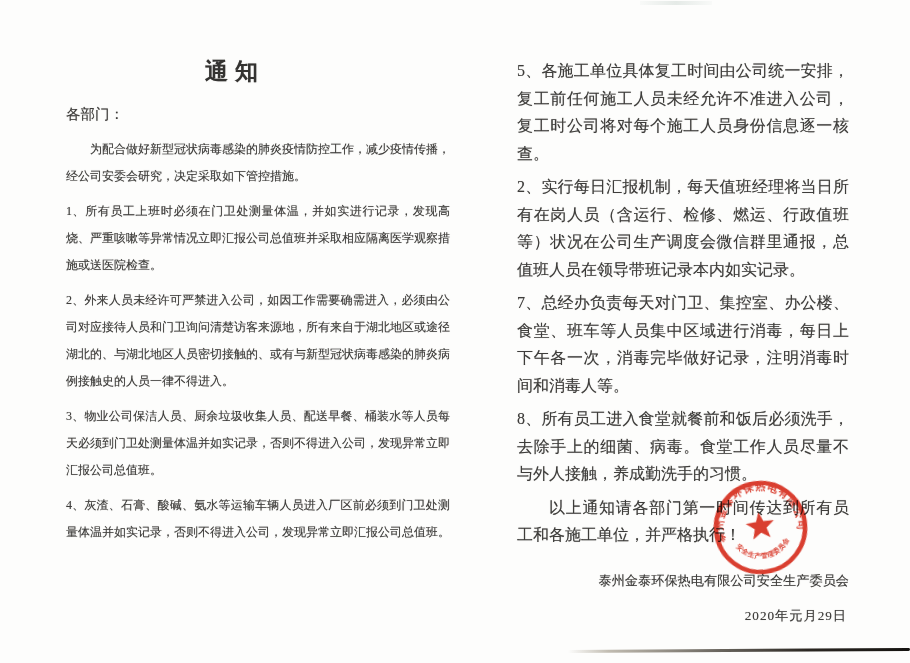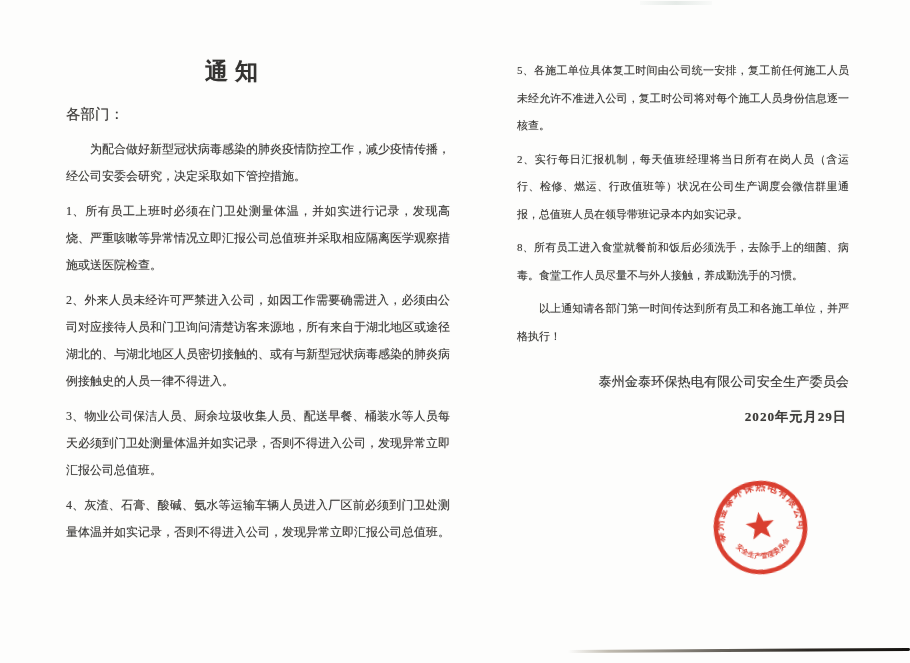--- a/index.html
+++ b/index.html
@@ -15,25 +15,25 @@
   .doc-title{
     margin:6px 46px 14px 0;text-align:center;
     font-size:23px;font-weight:bold;letter-spacing:7px;color:#343331;
   }
   .salutation{margin:0 0 0 0;font-size:14.5px;line-height:27px;}
   .para{
     margin:8px 0;font-size:12px;line-height:27px;
     text-align:justify;
   }
   .indent{text-indent:2em;}
-  .right-page .para{font-size:11px;line-height:27.5px;margin:4px 0 6px 0;}
+  .right-page .para{font-size:16px;line-height:27.5px;margin:4px 0 6px 0;}
   .right-page .para:first-child{margin-top:12px;}
   .sig-block{margin-top:2px;text-align:right;}
   .signature{font-size:13.2px;line-height:27px;margin:18px 0 0 0;}
-  .doc-date{font-size:13.2px;line-height:27px;margin:8px 2px 0 0;letter-spacing:1px;font-weight:bold;}
+  .doc-date{font-size:13.2px;line-height:27px;margin:8px 2px 0 0;letter-spacing:1px;}
   .seal{
     position:absolute;left:711px;top:478px;width:99px;height:99px;
     transform:rotate(-8deg);
     mix-blend-mode:multiply;opacity:.93;filter:blur(.25px);
   }
   .page-edge-bottom{
     position:absolute;left:568px;top:649px;width:342px;height:3px;
     transform:rotate(-0.35deg);border-radius:2px;
     background:linear-gradient(to right,
       rgba(150,130,95,0) 0%, rgba(120,108,85,.45) 12%,
@@ -55,20 +55,21 @@
     <p class="para indent">为配合做好新型冠状病毒感染的肺炎疫情防控工作，减少疫情传播，经公司安委会研究，决定采取如下管控措施。</p>
     <p class="para">1、所有员工上班时必须在门卫处测量体温，并如实进行记录，发现高烧、严重咳嗽等异常情况立即汇报公司总值班并采取相应隔离医学观察措施或送医院检查。</p>
     <p class="para">2、外来人员未经许可严禁进入公司，如因工作需要确需进入，必须由公司对应接待人员和门卫询问清楚访客来源地，所有来自于湖北地区或途径湖北的、与湖北地区人员密切接触的、或有与新型冠状病毒感染的肺炎病例接触史的人员一律不得进入。</p>
     <p class="para">3、物业公司保洁人员、厨余垃圾收集人员、配送早餐、桶装水等人员每天必须到门卫处测量体温并如实记录，否则不得进入公司，发现异常立即汇报公司总值班。</p>
     <p class="para">4、灰渣、石膏、酸碱、氨水等运输车辆人员进入厂区前必须到门卫处测量体温并如实记录，否则不得进入公司，发现异常立即汇报公司总值班。</p>
   </div>
 
   <div class="page right-page">
     <p class="para">5、各施工单位具体复工时间由公司统一安排，复工前任何施工人员未经允许不准进入公司，复工时公司将对每个施工人员身份信息逐一核查。</p>
     <p class="para">2、实行每日汇报机制，每天值班经理将当日所有在岗人员（含运行、检修、燃运、行政值班等）状况在公司生产调度会微信群里通报，总值班人员在领导带班记录本内如实记录。</p>
+    <p class="para">7、总经办负责每天对门卫、集控室、办公楼、食堂、班车等人员集中区域进行消毒，每日上下午各一次，消毒完毕做好记录，注明消毒时间和消毒人等。</p>
     <p class="para">8、所有员工进入食堂就餐前和饭后必须洗手，去除手上的细菌、病毒。食堂工作人员尽量不与外人接触，养成勤洗手的习惯。</p>
     <p class="para indent">以上通知请各部门第一时间传达到所有员工和各施工单位，并严格执行！</p>
     <div class="sig-block">
       <p class="signature">泰州金泰环保热电有限公司安全生产委员会</p>
       <p class="doc-date">2020年元月29日</p>
     </div>
   </div>
 
   <svg class="seal" viewBox="0 0 100 100" aria-hidden="true">
     <defs>

